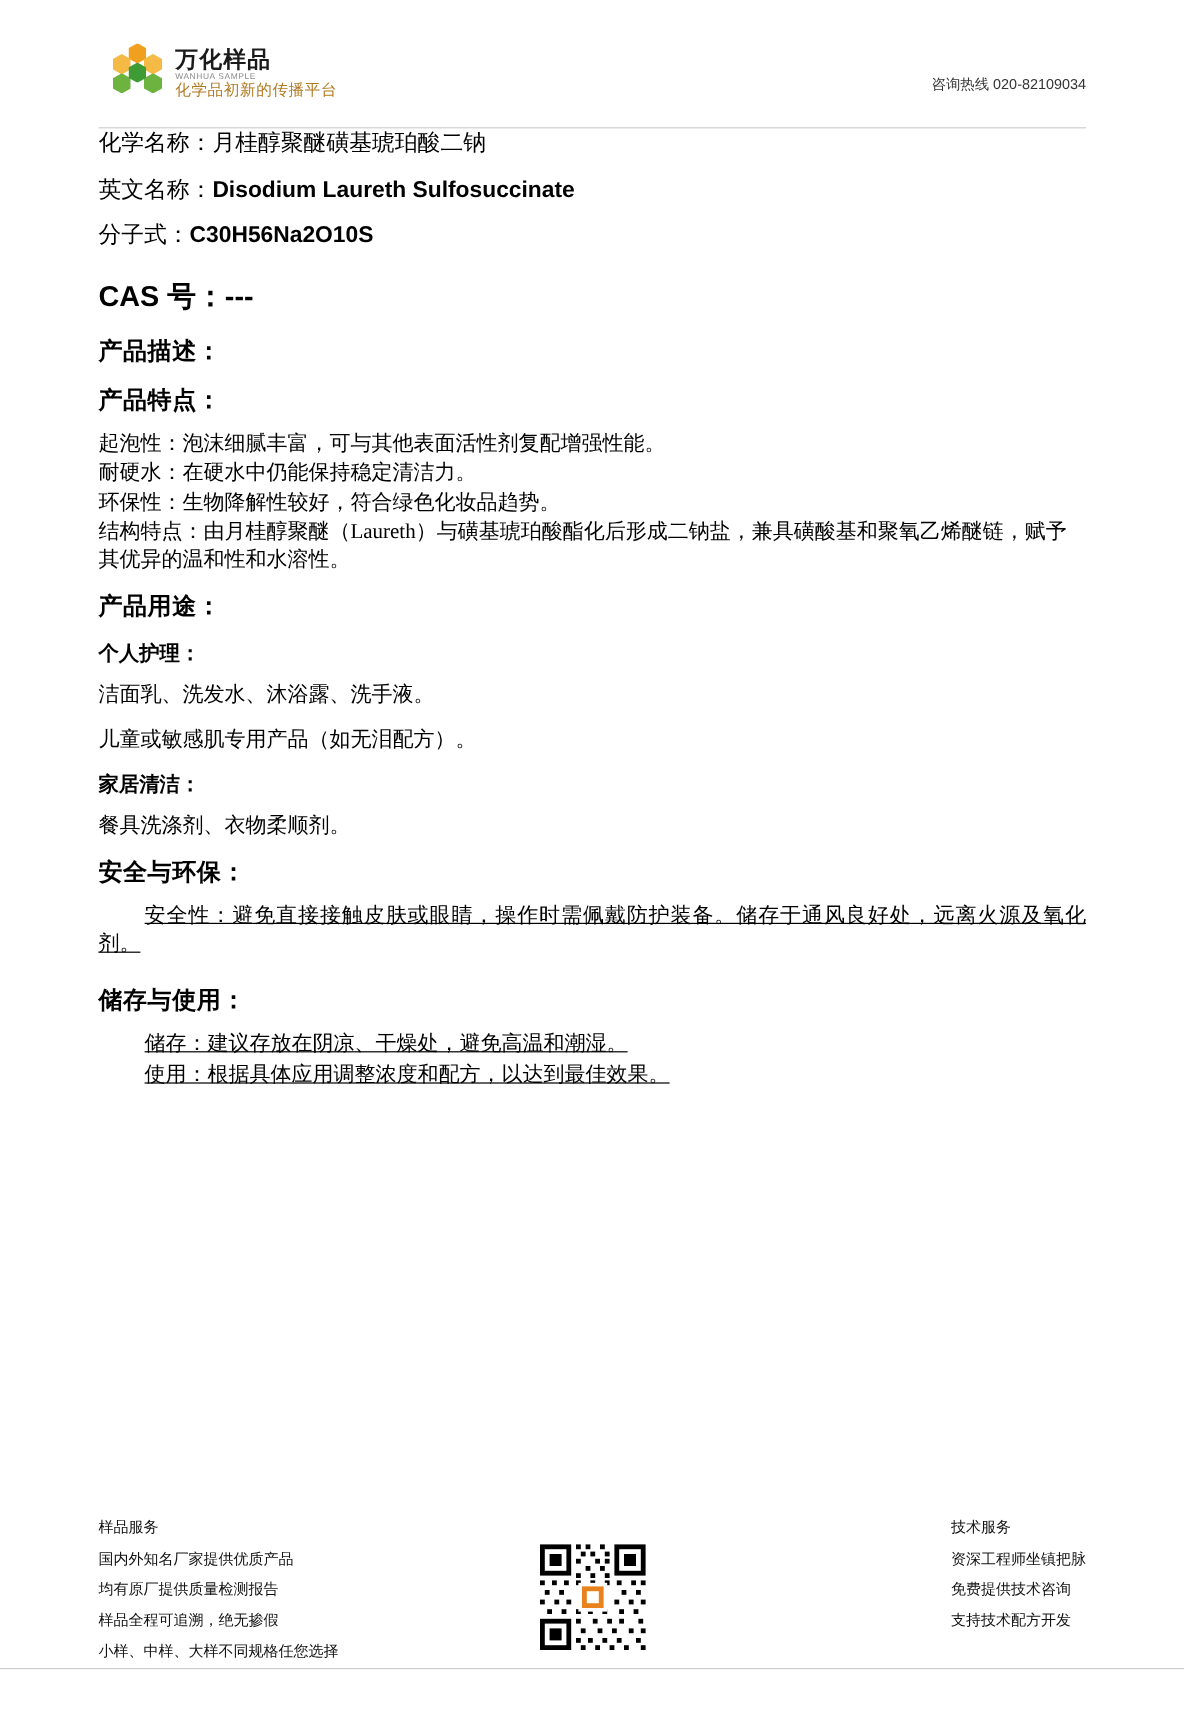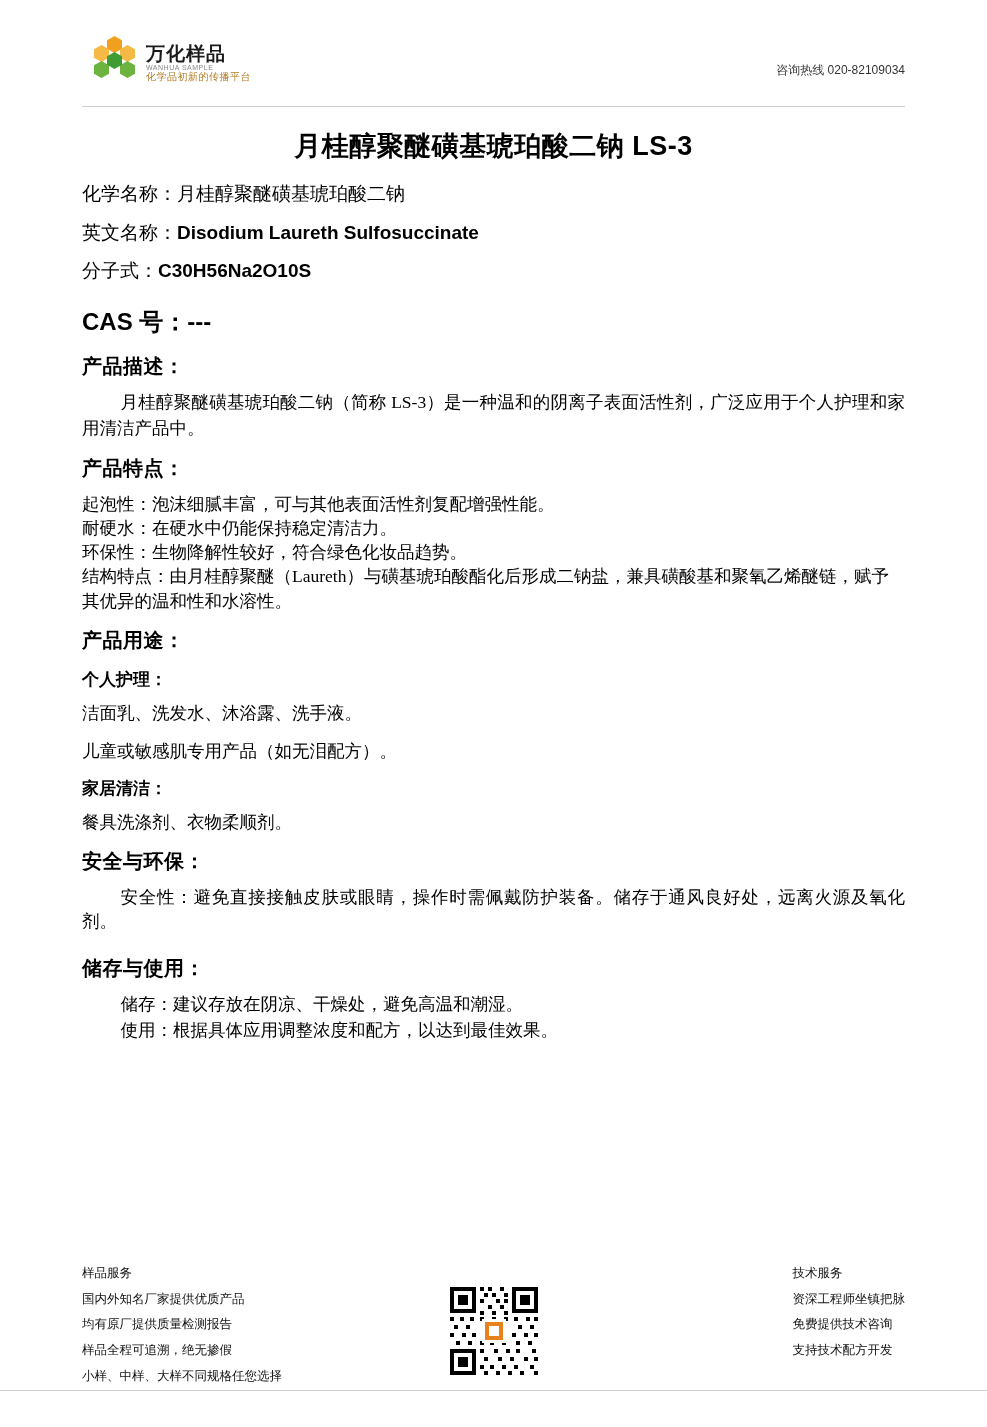--- a/index.html
+++ b/index.html
@@ -70,21 +70,21 @@
     letter-spacing: 1px;
   }
   .logo-sub-en {
     font-family: "Liberation Sans", sans-serif;
     font-size: 7px;
     color: #8a8a8a;
     letter-spacing: .5px;
   }
   .logo-sub-cn {
     font-family: "Liberation Sans", sans-serif;
-    font-size: 10px;
+    font-size: 13px;
     color: #b07a22;
     letter-spacing: .5px;
   }
   .hotline {
     position: absolute;
     right: 0;
     top: 62px;
     font-family: "Liberation Sans", sans-serif;
     font-size: 12px;
     color: #333;
@@ -146,21 +146,21 @@
     margin: 14px 0 10px 0;
   }
 
   p.para {
     font-size: 17.5px;
     line-height: 1.45;
     margin: 0 0 10px 0;
     text-align: justify;
   }
   p.indent { text-indent: 2.2em; }
-  p.tight { margin: 0 0 2px 0; line-height: 1.38; }
+  p.tight { margin: 0 0 2px 0; line-height: 1.38; text-decoration: underline; }
 
   .feature-list p {
     font-size: 17.5px;
     line-height: 1.38;
     margin: 0;
   }
   .usage-block p {
     font-size: 17.5px;
     margin: 0 0 14px 0;
   }
@@ -217,35 +217,33 @@
       <div class="logo-text">
         <div class="logo-title">万化样品</div>
         <div class="logo-sub-en">WANHUA SAMPLE</div>
         <div class="logo-sub-cn">化学品初新的传播平台</div>
       </div>
     </div>
     <div class="hotline">咨询热线 020-82109034</div>
     <div class="header-rule"></div>
   </div>
 
-  <h1 class="doc-title">月桂醇聚醚磺基琥珀酸二钠 LS-3</h1>
 
   <div class="id-row">
     <span class="id-label">化学名称：</span><span class="id-value">月桂醇聚醚磺基琥珀酸二钠</span>
   </div>
   <div class="id-row">
     <span class="id-label">英文名称：</span><span class="id-value bold">Disodium Laureth Sulfosuccinate</span>
   </div>
   <div class="id-row">
     <span class="id-label">分子式：</span><span class="id-value bold">C30H56Na2O10S</span>
   </div>
   <div class="id-row cas">CAS 号：---</div>
 
   <h2 class="section">产品描述：</h2>
-  <p class="para indent">月桂醇聚醚磺基琥珀酸二钠（简称 LS-3）是一种温和的阴离子表面活性剂，广泛应用于个人护理和家用清洁产品中。</p>
 
   <h2 class="section">产品特点：</h2>
   <div class="feature-list">
     <p>起泡性：泡沫细腻丰富，可与其他表面活性剂复配增强性能。</p>
     <p>耐硬水：在硬水中仍能保持稳定清洁力。</p>
     <p>环保性：生物降解性较好，符合绿色化妆品趋势。</p>
     <p>结构特点：由月桂醇聚醚（Laureth）与磺基琥珀酸酯化后形成二钠盐，兼具磺酸基和聚氧乙烯醚链，赋予其优异的温和性和水溶性。</p>
   </div>
 
   <h2 class="section">产品用途：</h2>

